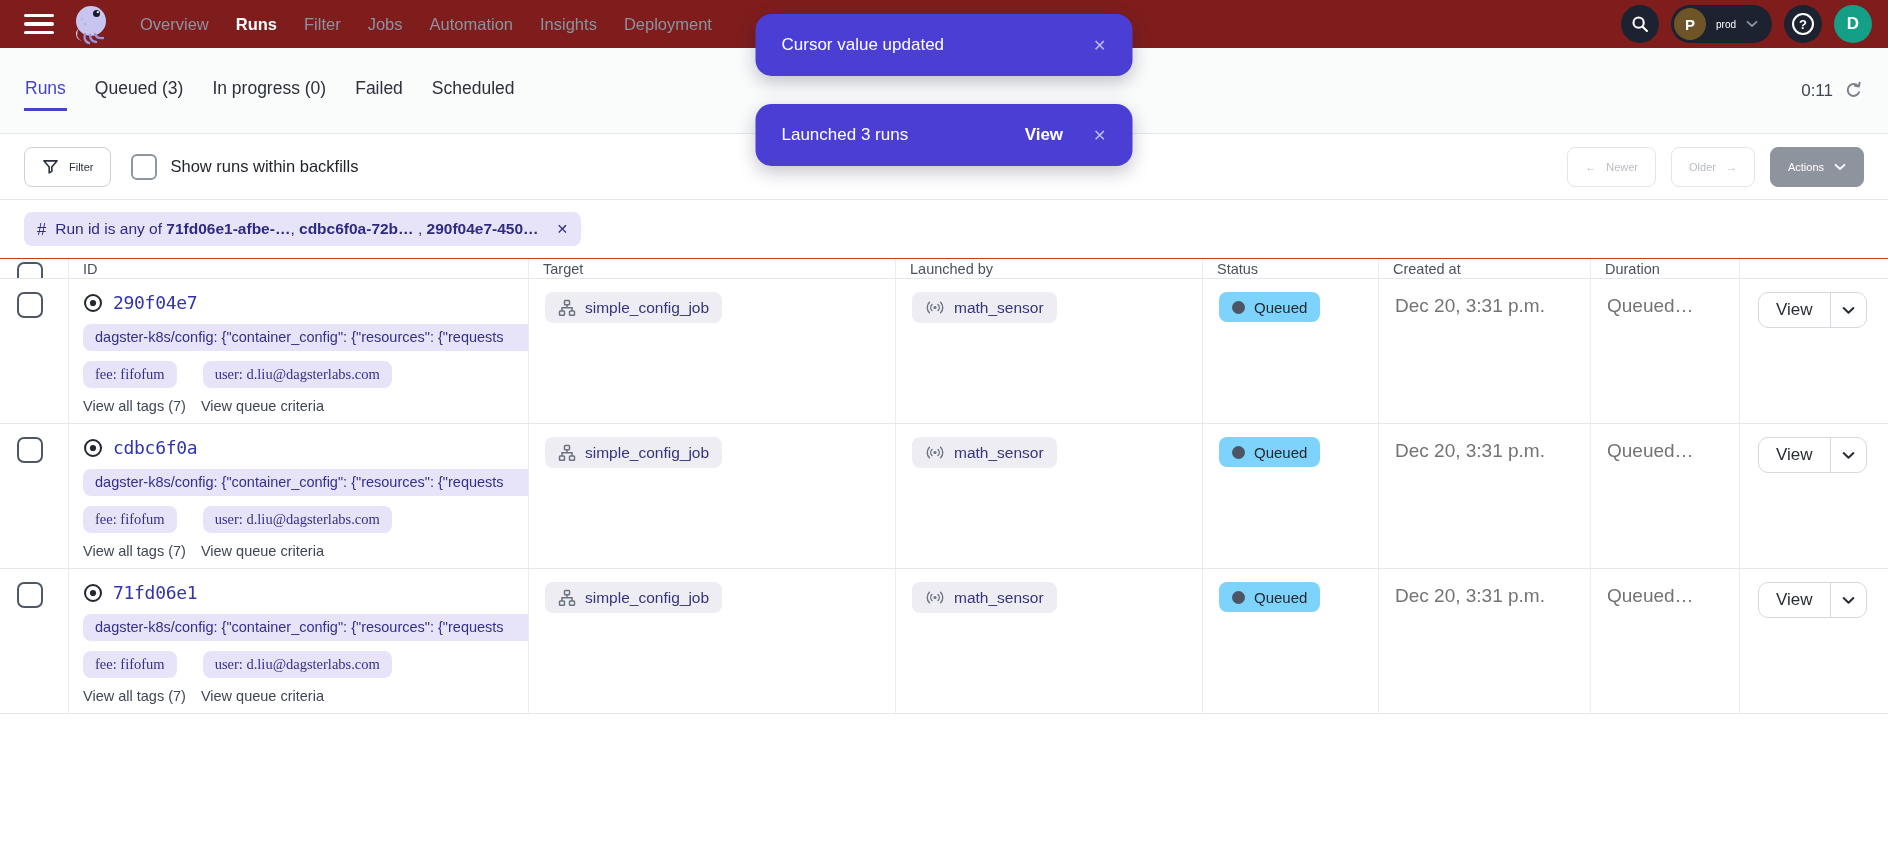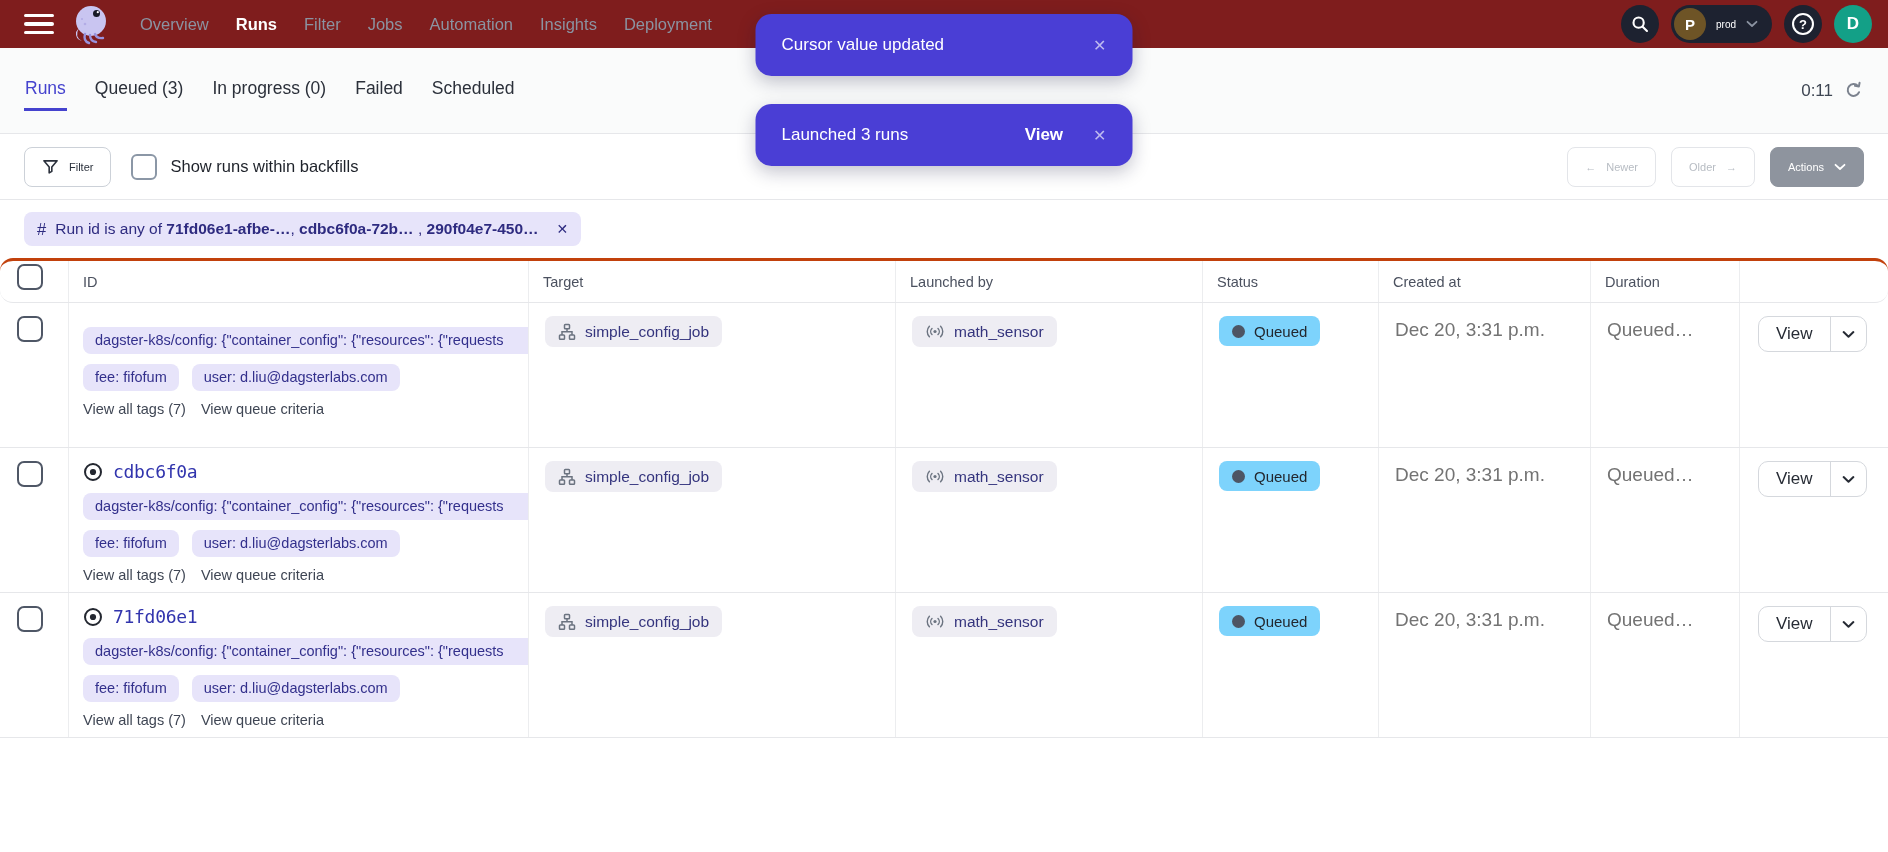--- a/index.html
+++ b/index.html
@@ -54,37 +54,37 @@
   
   .chiprow { height:58px; display:flex; align-items:center; padding:0 24px; }
   .chip { display:inline-flex; align-items:center; height:34px; background:#e7e4fa; border-radius:8px;
     padding:0 13px; color:#2e2b80; font-size:15.5px; gap:9px; }
   .chip .hash { font-size:16.5px; font-weight:500; }
   .chip .b { font-weight:700; }
   .chip .chip-close { margin-left:9px; font-size:14px; cursor:pointer; color:#2e2b80; }
 
   
   .cols { display:grid; grid-template-columns:69px 460px 367px 307px 176px 212px 149px 148px; }
-  .thead { border-top:3px solid #c2410c; border-bottom:1px solid #e6e7ea; height:45px;border-radius:13px; }
+  .thead { border-top:1px solid #c2410c; border-bottom:1px solid #e6e7ea; height:21px; }
   .th { font-size:14.5px; color:#4b515f; display:flex; align-items:center; padding-left:14px; border-right:1px solid #ecedef; overflow:hidden; }
   .th:last-child, .td:last-child { border-right:none; }
   .row { border-bottom:1px solid #e6e7ea; height:145px; }
   .td { border-right:1px solid #ecedef; overflow:hidden; position:relative; }
   .td.cbcell, .th.cbcell { padding-left:17px; }
   .td.cbcell { padding-top:13px; }
   .th.cbcell { padding-top:3px; align-items:flex-start; }
   .cb.dark { border:2.5px solid #4f5766; border-radius:7px; }
 
   .idcell { padding:13px 0 0 14px; }
   .runline { display:flex; align-items:center; gap:10px; }
   .runlink { font-family:"DejaVu Sans Mono","Liberation Mono",monospace; font-size:18px; color:#3134ad; text-decoration:none; cursor:pointer; letter-spacing:-0.3px; }
   .tagpill { display:inline-flex; align-items:center; height:27px; line-height:27px; background:#e7e4fa;
     color:#33308c; font-size:14.5px; border-radius:8px; padding:0 12px; white-space:nowrap; }
   .k8spill { display:block; width:460px; border-radius:8px 0 0 8px; margin-top:11px; overflow:hidden; }
-  .tagrow { display:flex; gap:13px; margin-top:10px; }
+  .tagrow { display:flex; gap:26px; margin-top:10px;font-family:Liberation Serif, serif; }
   .linkrow { display:flex; gap:15px; margin-top:10px; font-size:14.5px; color:#3f4654; }
   .rowlink { cursor:pointer; }
 
   .pillcell { padding:13px 16px 0 16px; }
   .jobpill { display:inline-flex; align-items:center; gap:9px; height:31px; background:#eeedf3;
     border-radius:8px; padding:0 13px; font-size:15.5px; color:#35357e; cursor:pointer; white-space:nowrap; }
   .statuspill { display:inline-flex; align-items:center; gap:9px; height:30px; background:#7dd3fc;
     border-radius:8px; padding:0 13px; font-size:15px; color:#23272e; }
   .dot { width:13px; height:13px; border-radius:50%; background:#4d5564; }
   .textcell { padding:16px 8px 0 16px; font-size:19px; color:#737373; white-space:nowrap; }
@@ -226,20 +226,27 @@
       <div class="th">Launched by</div>
       <div class="th">Status</div>
       <div class="th">Created at</div>
       <div class="th">Duration</div>
       <div class="th"></div>
     </div>
     <div>
   <div class="row cols">
     <div class="td cbcell"><span class="cb dark"></span></div>
     <div class="td idcell">
+      <div class="runline">
+        <svg width="20" height="20" viewBox="0 0 20 20">
+                <circle cx="10" cy="10" r="8" stroke="#232730" stroke-width="2" fill="none"></circle>
+                <circle cx="10" cy="10" r="3.1" fill="#232730"></circle>
+              </svg>
+        <a class="runlink">290f04e7</a>
+      </div>
       <span class="tagpill k8spill">dagster-k8s/config: {"container_config": {"resources": {"requests</span>
       <div class="tagrow">
         <span class="tagpill">fee: fifofum</span>
         <span class="tagpill">user: d.liu@dagsterlabs.com</span>
       </div>
       <div class="linkrow">
         <span class="rowlink">View all tags (7)</span>
         <span class="rowlink">View queue criteria</span>
       </div>
     </div>

